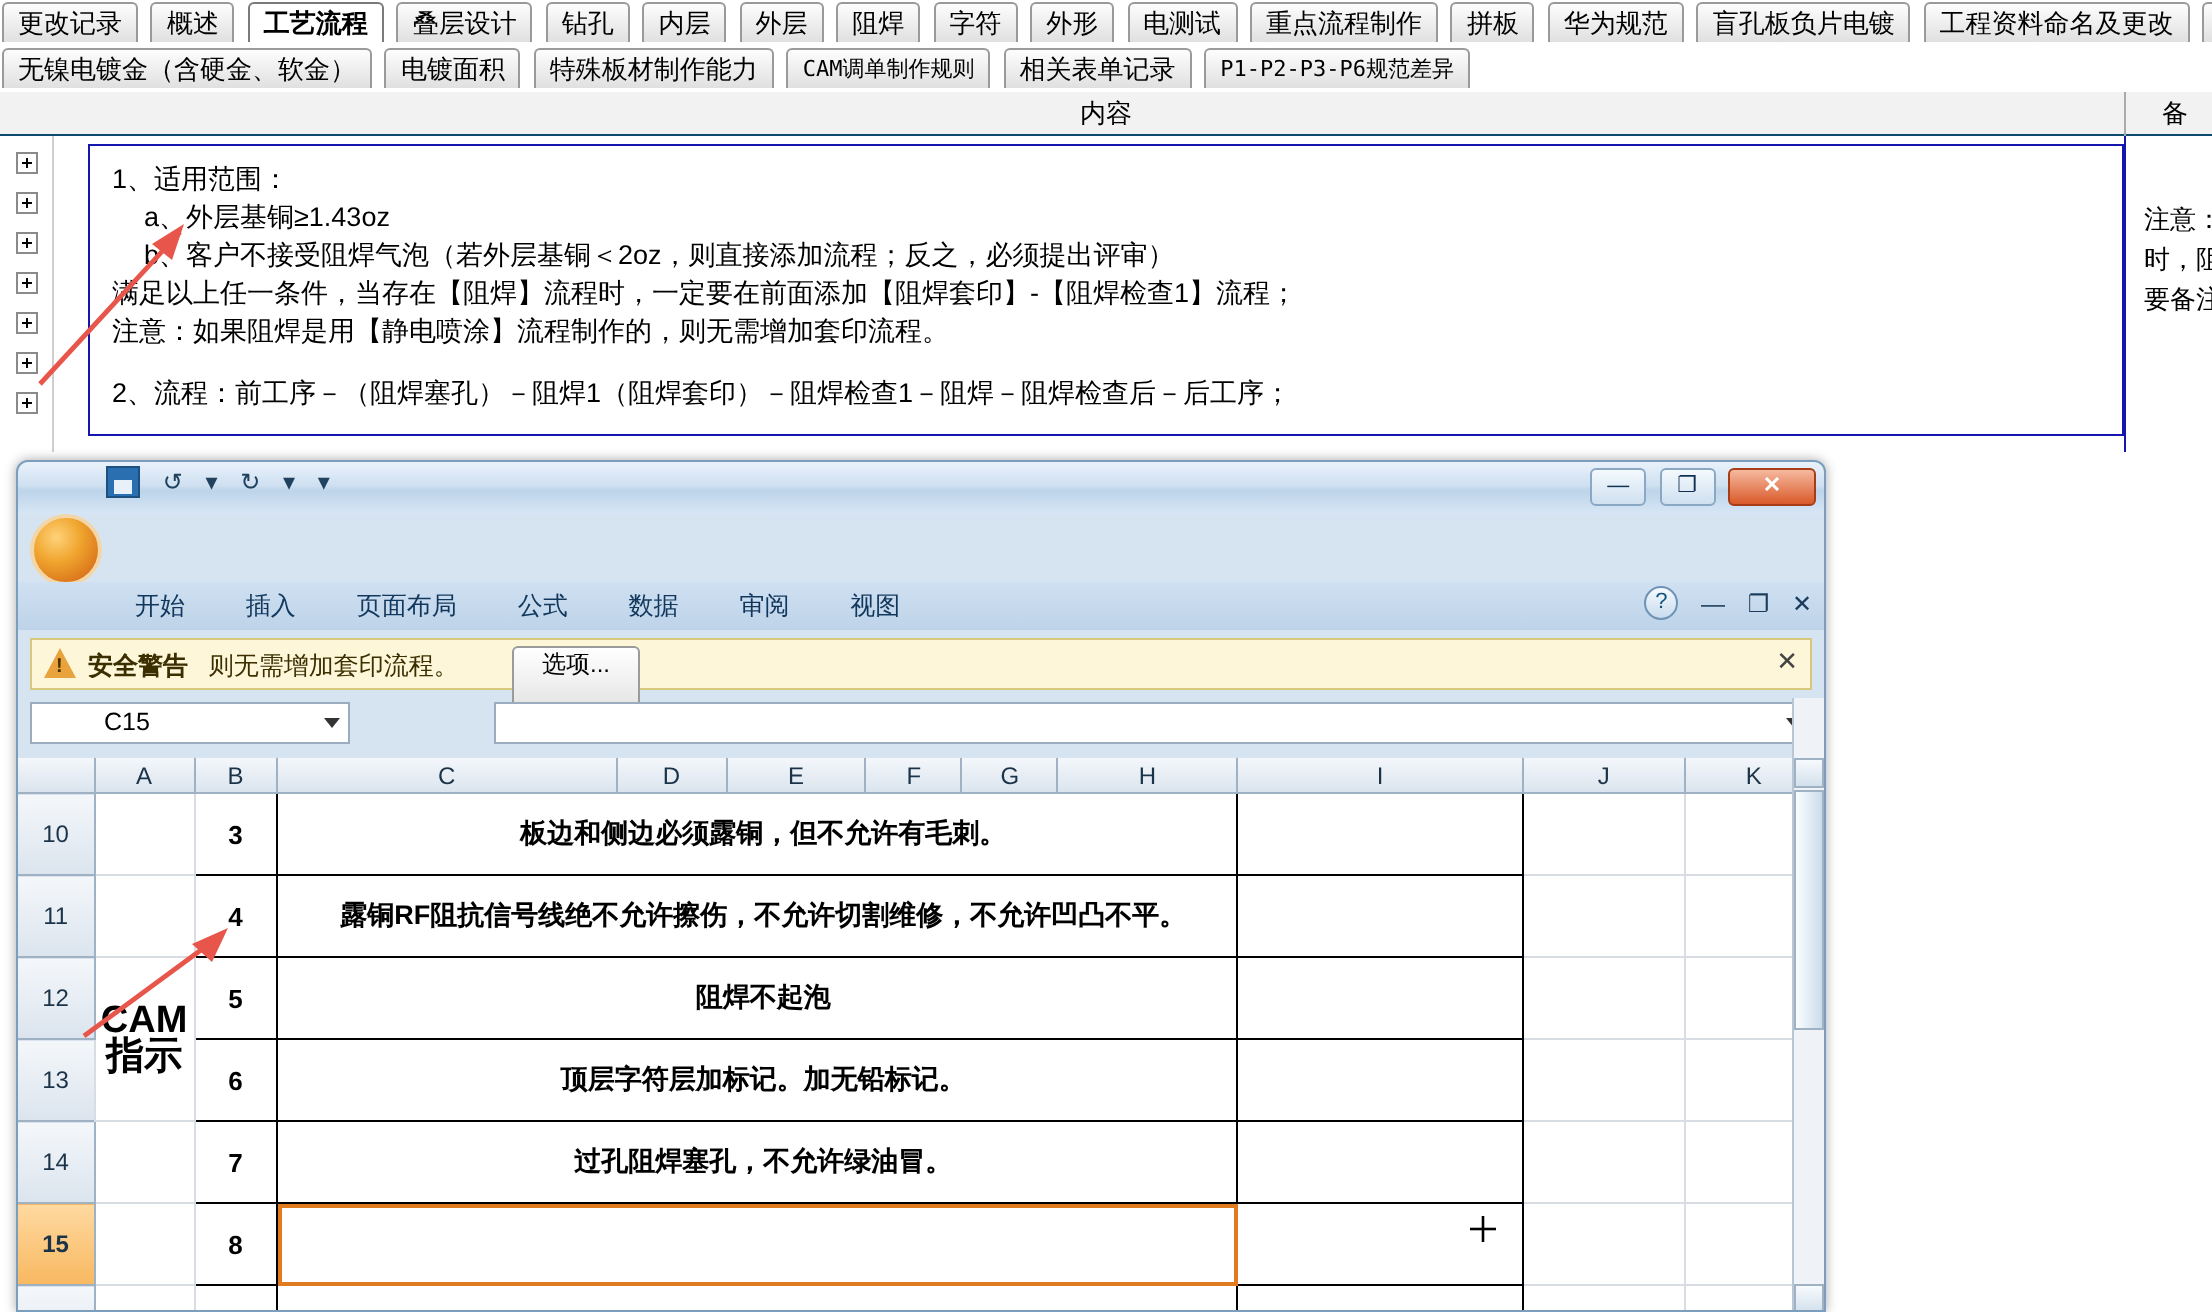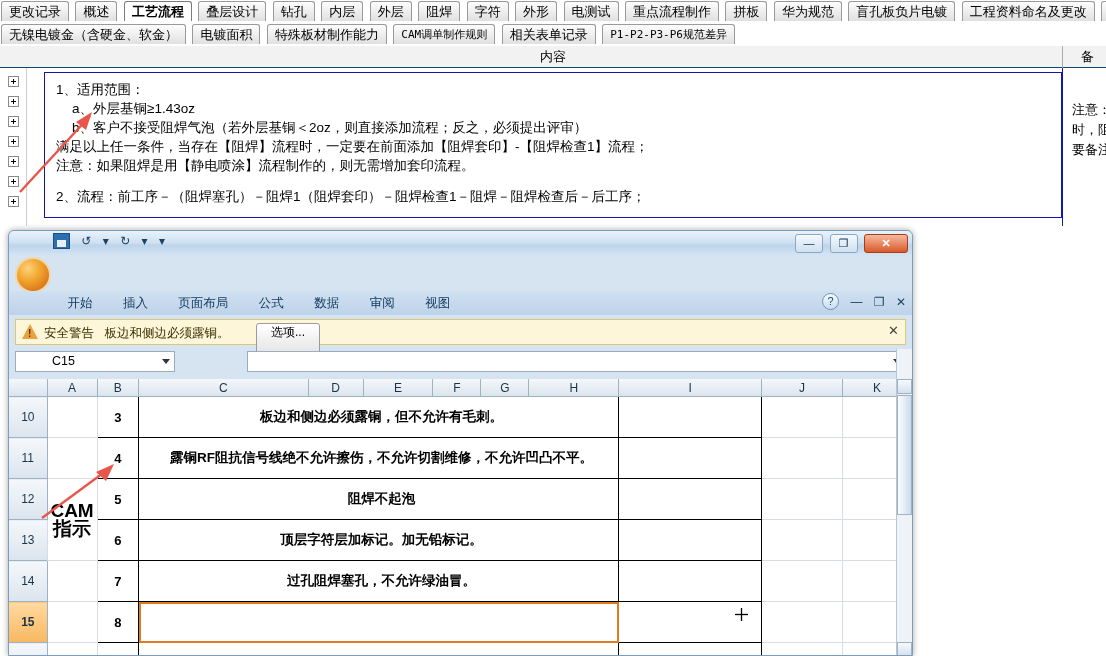--- a/index.html
+++ b/index.html
@@ -353,21 +353,21 @@
     color: #4a3000;
     font-weight: bold;
   }
   .sec-text {
     position: absolute;
     left: 28px;
     top: 5px;
     font-size: 12.5px;
     color: #3b2f00;
   }
-  .sec-text b { font-weight: normal; text-align: right; }
+  .sec-text b { font-weight: bold; text-align: right; }
   .sec-opt {
     position: absolute;
     left: 240px;
     top: 3px;
     width: 64px;
     height: 32px;
     font-size: 12px;
     line-height: 17px;
     text-align: center;
     border: 1px solid #9b9b9b;
@@ -687,21 +687,21 @@
       <span class="circ-help">?</span>
       <span class="mini-btn">—</span>
       <span class="mini-btn">❐</span>
       <span class="mini-btn">✕</span>
     </div>
 
     <div class="secbar">
       <span class="sec-icon"></span>
       <span class="sec-text">
         <b>安全警告</b>
-        &nbsp;&nbsp;<span>板边和侧边必须露铜。</span>
+        &nbsp;&nbsp;<span>则无需增加套印流程。</span>
       </span>
       <span class="sec-opt">选项...</span>
       <span class="sec-close">✕</span>
     </div>
 
     <div class="formula-row">
       <div class="namebox">
         <span>C15</span>
         <span class="caret"></span>
       </div>

